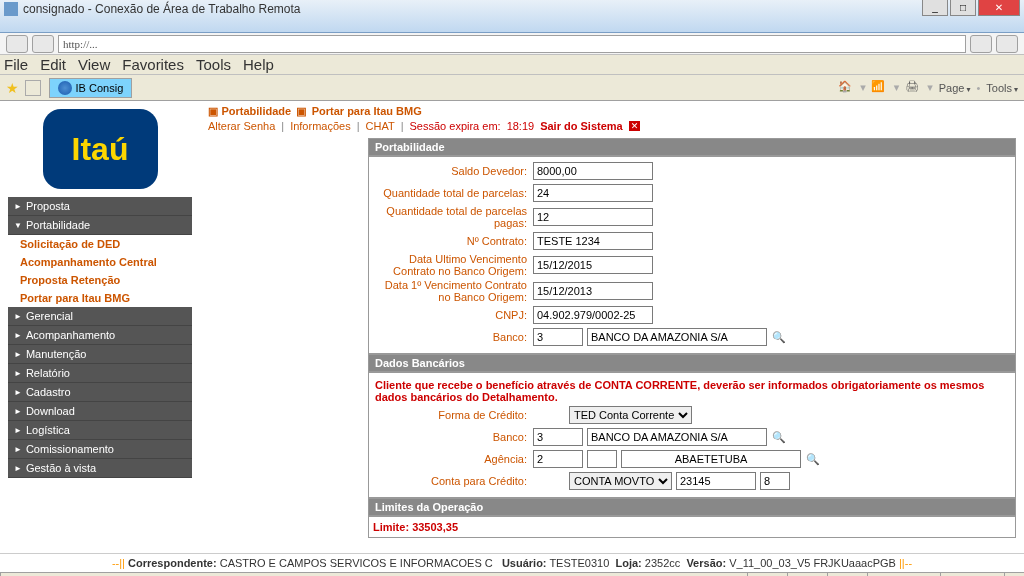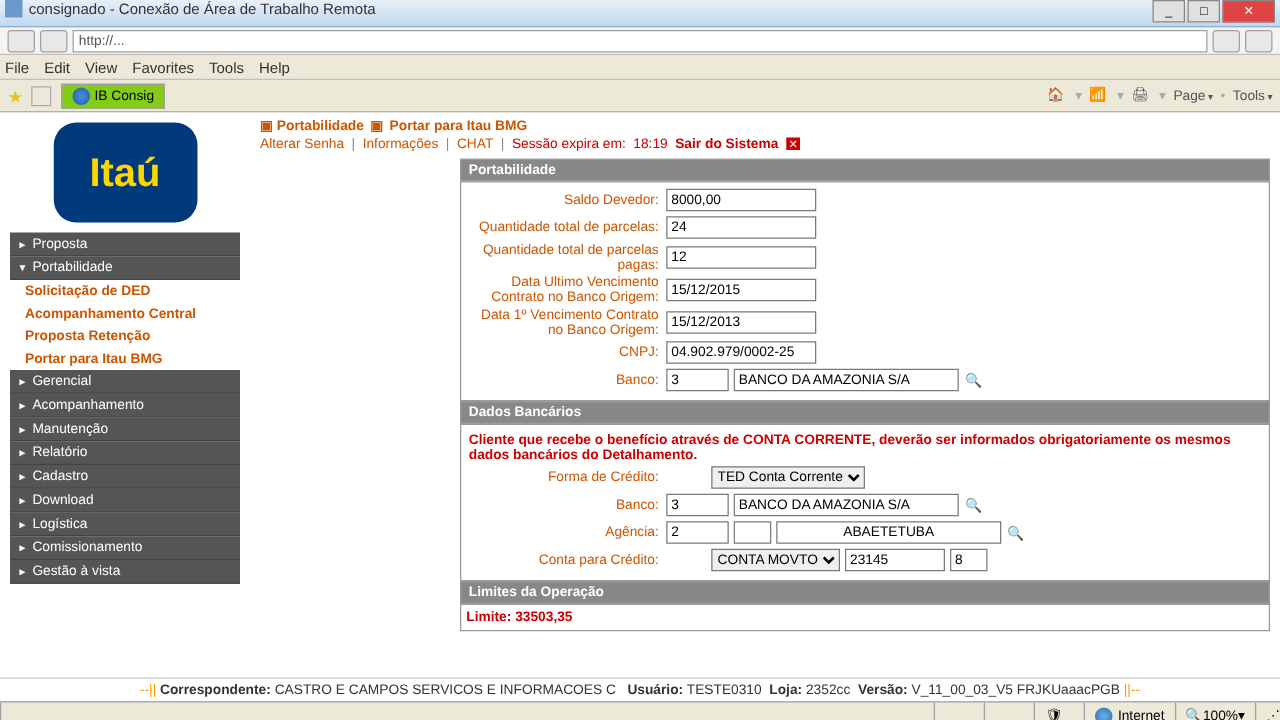--- a/index.html
+++ b/index.html
@@ -1,37 +1,37 @@
 <!DOCTYPE html>
 <html><head>
 <meta charset="utf-8">
 <style>
 * { margin: 0; padding: 0; box-sizing: border-box; font-family: Arial, sans-serif; }
 body { background: #ece9d8; font-size: 11px; overflow: hidden; }
 
-.title-bar { height: 22px; background: linear-gradient(#e8f0f8, #c0d8f0); border-bottom: 1px solid #7a9ec5; display: flex; align-items: flex-start; padding: 0 4px; }
+.title-bar { height: 22px; background: linear-gradient(#e8f0f8, #c0d8f0); border-bottom: 1px solid #7a9ec5; display: flex; align-items: flex-end; padding: 16px 4px; }
 .title-bar .icon-small { width: 14px; height: 14px; background: #6a9acb; margin-right: 5px; }
 .title-bar .title { flex: 1; color: #333; font-size: 12px; }
 .title-bar .win-btns { display: flex; gap: 2px; }
 .title-bar .wb { width: 26px; height: 18px; border: 1px solid #888; font-size: 10px; display: flex; align-items: center; justify-content: center; cursor: pointer; }
 .title-bar .min { background: #e0e0e0; }
 .title-bar .max { background: #e0e0e0; }
 .title-bar .close { background: #e04343; color: #fff; width: 42px; }
 
 .addr-bar { height: 22px; background: #f4f4f4; border-bottom: 1px solid #c0c0c0; display: flex; align-items: center; padding: 2px 6px; gap: 4px; }
 .addr-bar .navbtn { width: 22px; height: 18px; border: 1px solid #a0a0a0; background: #e8e8e8; border-radius: 3px; }
-.addr-bar .url { flex: 1; height: 18px; border: 1px solid #a0a0a0; background: #fff; font-size: 11px; padding: 4px 4px; color: #555; display: flex; align-items: center; }
-
-.menu-bar { height: 20px; background: #ece9d8; border-bottom: 1px solid #c0c0c0; display: flex; align-items: center; padding: 0 4px; gap: 12px; font-size: 12px; color: #333; }
+.addr-bar .url { flex: 1; height: 18px; border: 1px solid #a0a0a0; background: #fff; font-size: 11px; padding: 4px 4px; color: #555; display: flex; align-items: center; font-family: Liberation Serif, serif; }
+
+.menu-bar { height: 20px; background: #ece9d8; border-bottom: 1px solid #c0c0c0; display: flex; align-items: center; padding: 0 4px; gap: 12px; font-size: 15px; color: #333; }
 .menu-bar span { cursor: pointer; }
 
 .tool-bar { height: 26px; background: #ece9d8; border-bottom: 1px solid #a0a0a0; display: flex; align-items: center; padding: 0 6px; }
 .tool-bar .star { color: #f0c020; font-size: 14px; margin-right: 6px; }
 .tool-bar .fav-plus { width: 16px; height: 16px; border: 1px solid #aaa; margin-right: 8px; }
-.tool-bar .tab { display: flex; align-items: center; gap: 4px; padding: 2px 8px; border: 1px solid #a0a0a0; background: #84cc16; }
+.tool-bar .tab { display: flex; align-items: center; gap: 4px; padding: 2px 8px; border: 1px solid #a0a0a0; background: #7dd3fc; }
 .tool-bar .tab .ie-icon { width: 14px; height: 14px; background: radial-gradient(#4d8fd2, #1a5cb0); border-radius: 50%; }
 .tool-bar .spacer { flex: 1; }
 .tool-bar .right-tools { display: flex; align-items: center; gap: 6px; color: #555; }
 .tool-bar .right-tools .ti { width: 16px; height: 16px; display: inline-block; }
 .tool-bar .right-tools .sep { color: #aaa; }
 .tool-bar .right-tools .drop::after { content: "▾"; font-size: 8px; margin-left: 2px; }
 
 .content { display: flex; background: #fff; height: 452px; }
 .left-col { width: 200px; padding: 8px; }
 .logo { width: 115px; height: 80px; background: #003a7a; border-radius: 18px; display: flex; align-items: center; justify-content: center; color: #fcd600; font-size: 32px; font-weight: bold; margin: 0 auto 8px; }
@@ -208,20 +208,24 @@
           </div>
         <div class="frow">
             <div class="flabel">Quantidade total de parcelas:</div>
             <input class="finput w120" value="24" style="">
           </div>
         <div class="frow">
             <div class="flabel">Quantidade total de parcelas pagas:</div>
             <input class="finput w120" value="12" style="">
           </div>
         <div class="frow">
+            <div class="flabel">Nº Contrato:</div>
+            <input class="finput w120" value="TESTE 1234" style="">
+          </div>
+        <div class="frow">
             <div class="flabel" style="width:160px">Data Ultimo Vencimento Contrato no Banco Origem:</div>
             <input class="finput w120" value="15/12/2015" style="">
           </div>
         <div class="frow">
             <div class="flabel">Data 1º Vencimento Contrato no Banco Origem:</div>
             <input class="finput w120" value="15/12/2013" style="">
           </div>
         <div class="frow">
             <div class="flabel">CNPJ:</div>
             <input class="finput w120" value="04.902.979/0002-25" style="">

